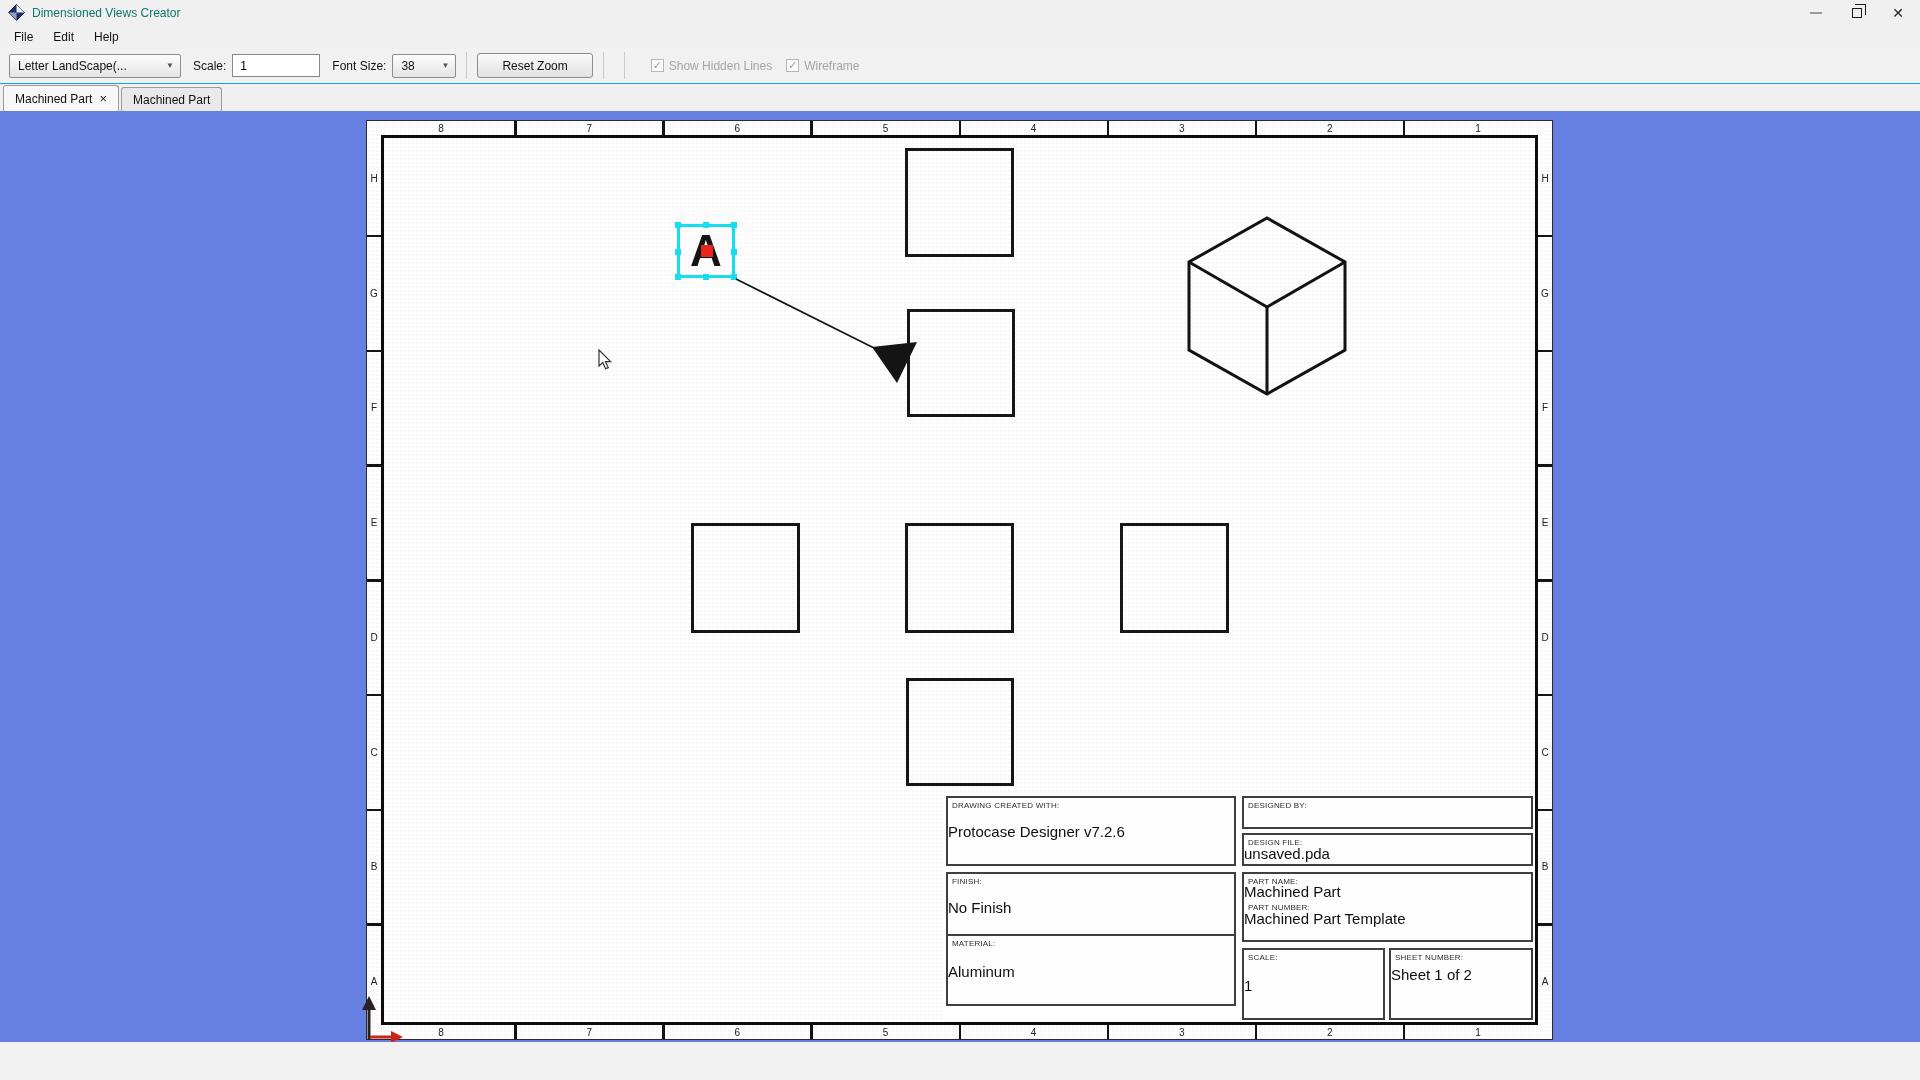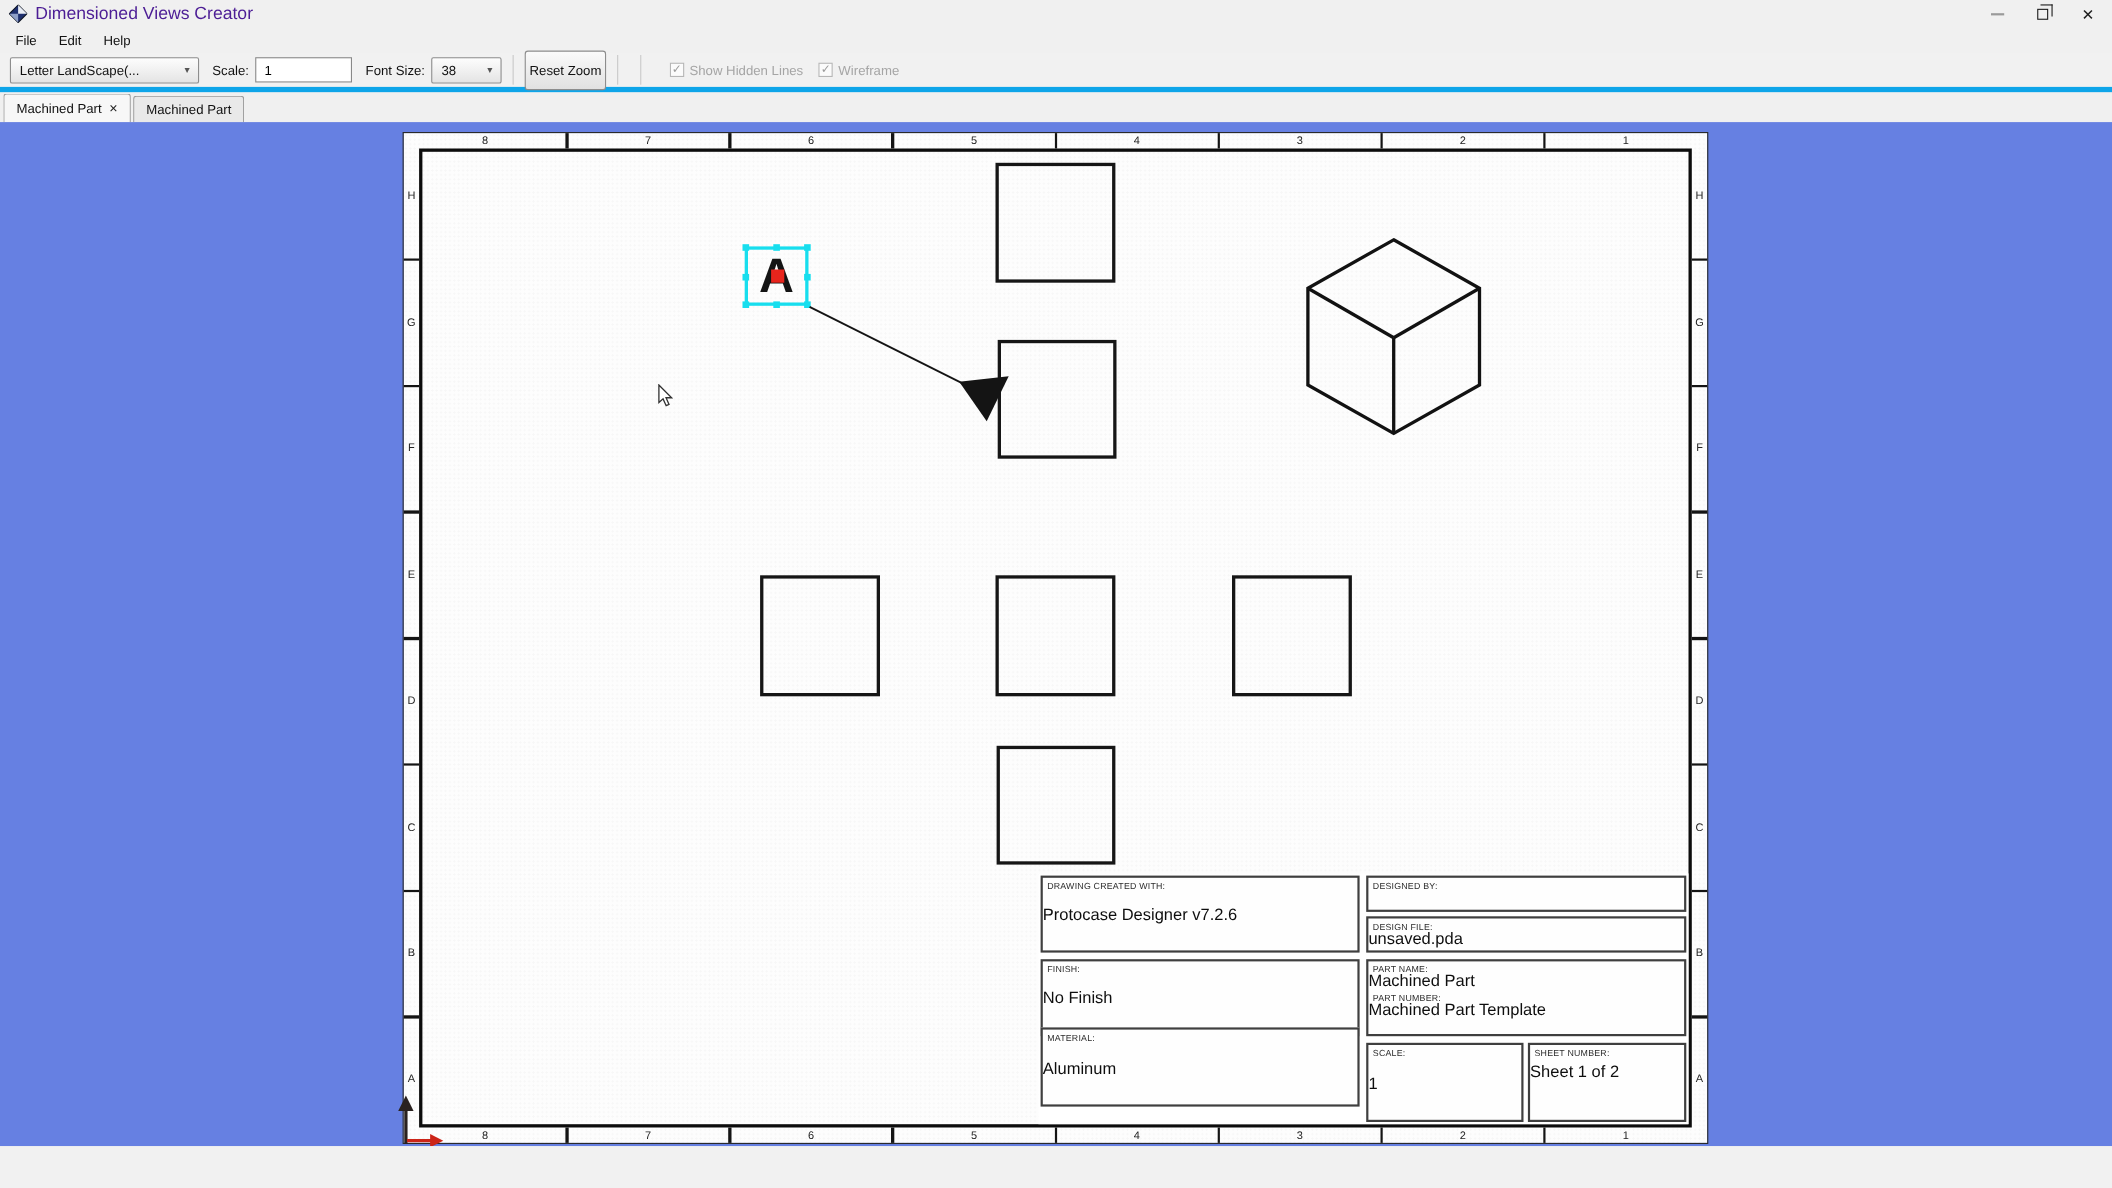--- a/index.html
+++ b/index.html
@@ -2,41 +2,41 @@
 <html><head>
 <meta charset="utf-8">
 <style>
   * { box-sizing: border-box; margin: 0; padding: 0; }
   html,body { width:1920px; height:1080px; overflow:hidden; }
   body { font-family:"Liberation Sans", sans-serif; background:#f0f0f0; position:relative; }
 
   
   .titlebar { height:25px; display:flex; align-items:center; padding-left:8px; background:#f0f0f0; }
   .app-icon { width:17px; height:17px; margin-right:7px; }
-  .win-title { font-size:16px; color:#4c1d95; }
+  .win-title { font-size:12px; color:#0f766e; }
   .win-controls { margin-left:auto; display:flex; align-items:center; gap:30px; padding-right:16px; }
   .wc-min { width:12px; height:2px; background:#9a9a9a; }
   .wc-restore { position:relative; width:10px; height:10px; border:1.5px solid #1c1c1c; background:#f0f0f0; }
   .wc-restore::before { content:""; position:absolute; left:1.5px; top:-4.5px; width:10px; height:10px; border:1.5px solid #1c1c1c; border-bottom:none; border-left:none; }
   .wc-close { font-size:14px; color:#1c1c1c; line-height:1; }
 
   
   .menubar { height:23px; display:flex; align-items:center; padding-left:4px; background:#f0f0f0; }
   .menu-item { font-size:12px; color:#111; padding:3px 10px; }
 
   
-  .toolbar { height:36px; background:#f1f1f1; display:flex; align-items:center; padding-left:9px; border-bottom:5px solid #0ea5e9; }
+  .toolbar { height:36px; background:#f1f1f1; display:flex; align-items:center; padding-left:9px; border-bottom:1px solid #0ea5e9; }
   .combo { height:24px; border:1px solid #8d8d8d; border-radius:2px; background:linear-gradient(#fdfdfd,#e4e4e4); display:flex; align-items:center; font-size:12px; color:#111; padding:0 6px 0 8px; }
   .combo .chev { margin-left:auto; font-size:8px; color:#555; padding-left:12px; }
   .combo.pagesize { width:172px; }
   .combo.fontsize { width:64px; }
   .tb-label { font-size:12px; color:#111; margin:0 6px 0 12px; }
   .tb-input { width:88px; height:23px; border:1px solid #888; font-size:12px; padding-left:7px; background:#fff; font-family:"Liberation Sans",sans-serif; }
   .vsep { width:1px; height:27px; background:#c9c9c9; margin:0 10px; }
-  .btn { height:36px; padding:0 3px; font-size:12px; color:#111; border:1px solid #8d8d8d; border-radius:3px; background:linear-gradient(#fafafa,#e1e1e1); display:inline-flex; align-items:center; justify-content:center; }
+  .btn { height:25px; padding:0 24px; font-size:12px; color:#111; border:1px solid #8d8d8d; border-radius:3px; background:linear-gradient(#fafafa,#e1e1e1); display:inline-flex; align-items:center; justify-content:center; }
   .tool-group { display:flex; gap:6px; }
   .btn.active { background:#d2d2d2; border-color:#7a7a7a; box-shadow:inset 0 1px 2px rgba(0,0,0,.18); }
   .cb-group { display:flex; align-items:center; gap:14px; margin-left:16px; }
   .cb { display:flex; align-items:center; font-size:12px; color:#a5a5a5; }
   .cb-box { width:13px; height:13px; border:1px solid #b6b6b6; background:#fbfbfb; color:#9c9c9c; font-size:11px; line-height:11px; text-align:center; margin-right:5px; }
 
   
   .tabbar { height:27px; background:#f0f0f0; display:flex; align-items:flex-end; padding-left:3px; gap:2px; }
   .tab { height:24px; padding:0 11px; font-size:12px; color:#111; display:flex; align-items:center; gap:7px; border:1px solid #9a9a9a; border-bottom:none; border-radius:3px 3px 0 0; background:#e9e9e9; }
   .tab.active { background:#f7f7f7; height:26px; }

